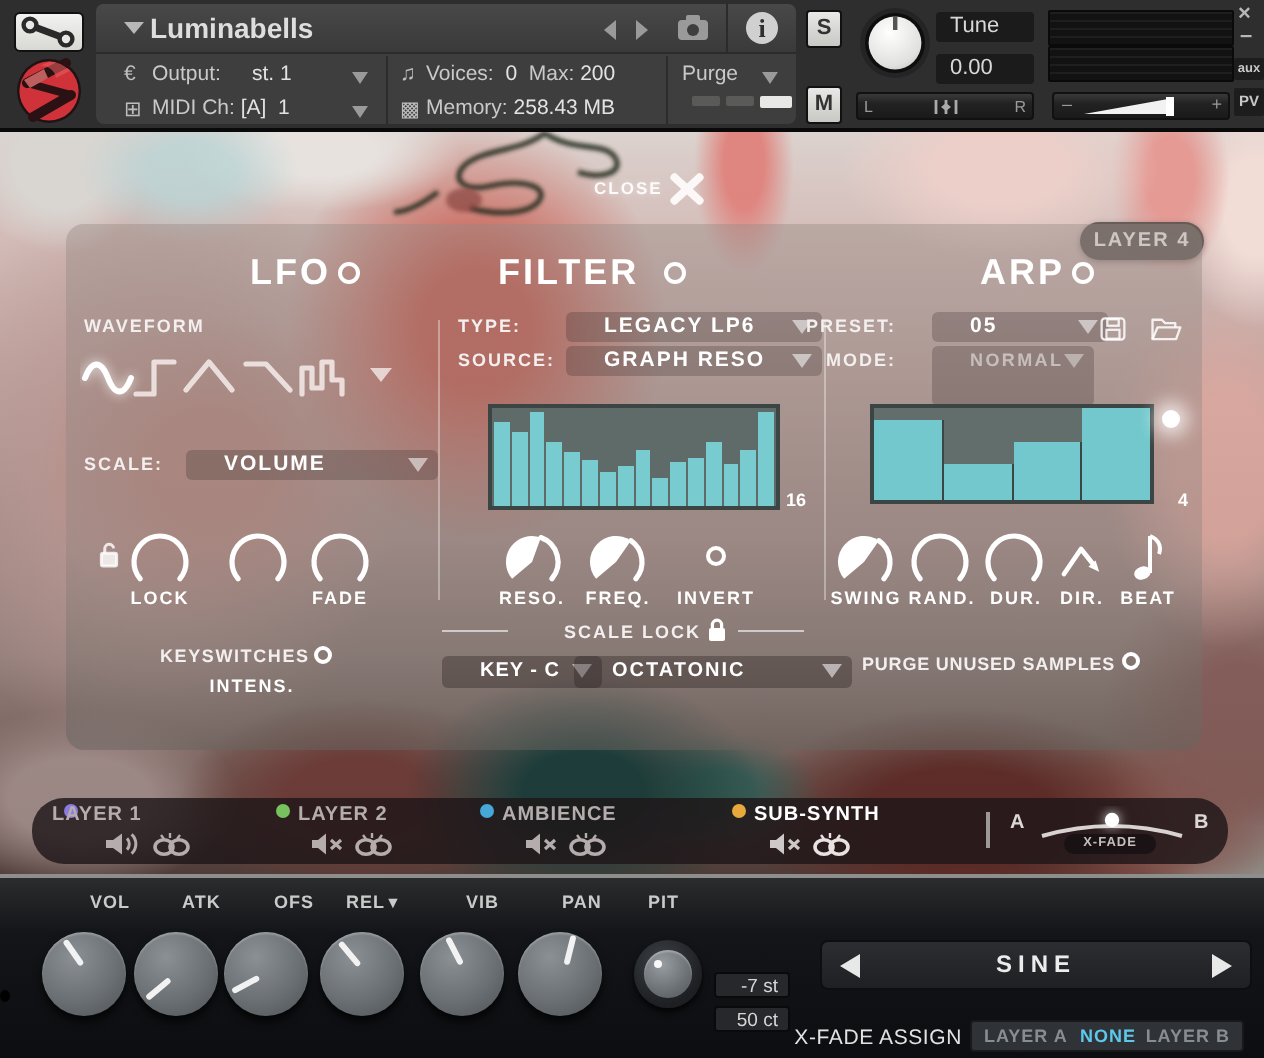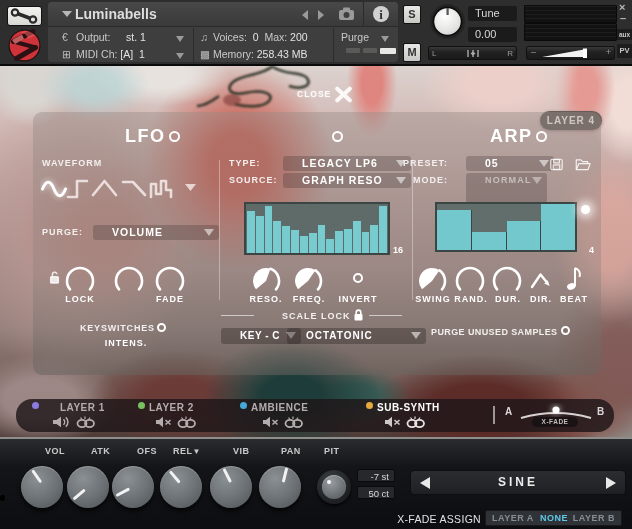--- a/index.html
+++ b/index.html
@@ -40,21 +40,21 @@
 
 #strip{position:absolute;left:16px;top:399px;width:598px;height:33px;background:rgba(30,22,24,0.82);border-radius:16px;}
 .ldot{position:absolute;width:7px;height:7px;border-radius:50%;top:3px;}
 .lname{position:absolute;top:3px;font-size:10px;font-weight:bold;letter-spacing:0.5px;color:#b5adad;}
 
 #bot{position:absolute;left:0;top:437px;width:632px;height:92px;background:linear-gradient(#2a2c2e,#131518 30%,#0c0d10);border-top:2px solid #8e8e8c;}
 .blab{position:absolute;top:7px;color:#cacaca;font-weight:bold;font-size:9px;letter-spacing:0.5px;}
 .bknob{position:absolute;width:42px;height:42px;border-radius:50%;top:27px;
   background:radial-gradient(circle at 38% 30%,#8b9094,#6b7074 55%,#4d5154);box-shadow:0 3px 4px rgba(0,0,0,0.7),inset 0 1px 1px rgba(255,255,255,0.25);}
 .tick{position:absolute;left:50%;top:50%;width:2.5px;height:15px;background:#f2f2f2;border-radius:2px;transform-origin:50% 0;}
-.vbox{position:absolute;width:38px;height:13px;background:#26282b;border:1px solid #0a0a0a;border-radius:2px;color:#d6d6d6;font-size:9.5px;line-height:13px;text-align:right;padding-right:5px;box-sizing:border-box;}
+.vbox{position:absolute;width:38px;height:13px;background:#26282b;border:1px solid #0a0a0a;border-radius:2px;color:#d6d6d6;font-size:9.5px;line-height:13px;text-align:right;padding-right:5px;box-sizing:border-box;margin-top:17px;}
 #fgraph i{flex:1;background:#78cbcf;display:block;}
 #agraph i{flex:1;background:#72c8cc;display:block;border-right:1px solid #3a4544;}
 #agraph i:last-child{border-right:none;}
 </style>
 </head>
 <body>
 <div id="stage">
   <div id="bg"></div>
   <svg id="wires" width="180" height="52" viewBox="0 0 180 52">
     <g fill="none" stroke="#23291f" stroke-width="2.6" opacity="0.9" filter="url(#wb)">
@@ -172,40 +172,41 @@
   <svg class="abs" style="left:334px;top:86px;" width="19" height="17" viewBox="0 0 21 19">
       <g stroke="#fdfbfa" stroke-width="4.5" stroke-linecap="round" opacity="0.96">
         <path d="M3.5 3 L17.5 16"></path>
         <path d="M17.5 3 L3.5 16"></path>
       </g>
     </svg>
   <div class="abs" style="left:540px;top:111px;width:62px;height:19px;background:rgba(97,87,83,0.95);border-radius:10px;color:#f5f2f1;font-weight:bold;font-size:10px;letter-spacing:1px;text-align:center;line-height:19px;box-shadow:0 1px 3px rgba(0,0,0,0.3);">LAYER 4</div>
   <div id="panel">
     <div class="sect" style="left:92px;">LFO</div>
       <div class="abs" style="left:136px;top:19px;width:7px;height:7px;border:2px solid #fff;border-radius:50%;"></div>
+    <div class="sect" style="left:216px;">FILTER</div>
       <div class="abs" style="left:299px;top:19px;width:7px;height:7px;border:2px solid #fff;border-radius:50%;"></div>
     <div class="sect" style="left:457px;">ARP</div>
       <div class="abs" style="left:503px;top:19px;width:7px;height:7px;border:2px solid #fff;border-radius:50%;"></div>
     <div class="abs" style="left:186px;top:48px;width:1px;height:140px;background:rgba(255,255,255,0.35);"></div>
     <div class="abs" style="left:379px;top:48px;width:1px;height:140px;background:rgba(255,255,255,0.35);"></div>
 
     <div class="lbl" style="left:9px;top:46px;">WAVEFORM</div>
     <svg class="abs" style="left:7px;top:64px;" width="175" height="26" viewBox="0 0 175 26">
       <g fill="none" stroke="#ffffff" stroke-width="3" stroke-linecap="round">
         <path d="M2.5 13 C6 4,10.5 4,14 13 C17.5 22,22 22,25.5 13" style="filter:drop-shadow(0 0 3px rgba(255,255,255,0.8));"></path>
       </g>
       <g fill="none" stroke="rgba(255,250,248,0.75)" stroke-width="2.6" stroke-linecap="round" stroke-linejoin="round">
         <path d="M28 21 L37 21 L37 5 L47 5"></path>
         <path d="M53 19 L64.5 5 L76 19"></path>
         <path d="M83 6 L93 6 L105 19"></path>
         <path d="M111 21 L111 8 L116 8 L116 18 L121 18 L121 5 L126 5 L126 14 L131 14 L131 21"></path>
       </g>
       <path d="M145 8 L156 8 L150.5 15 Z" fill="rgba(255,250,248,0.7)"></path>
     </svg>
-    <div class="lbl" style="left:9px;top:115px;">PURGE:</div>
+    <div class="lbl" style="left:9px;top:115px;">SCALE:</div>
     <div class="dd" style="left:60px;top:113px;width:107px;height:15px;">VOLUME<div class="arr"></div></div>
     <svg class="abs" style="left:16px;top:159px;" width="11" height="13" viewBox="0 0 13 15">
         <g stroke="rgba(255,255,255,0.8)" fill="none" stroke-width="1.8">
           <rect x="2" y="6.5" width="9" height="7.5" rx="1" fill="rgba(255,255,255,0.8)"></rect>
           <path d="M4 6.5 V4 A2.6 2.6 0 0 1 9.2 3.6"></path>
         </g>
       </svg>
     <svg class="abs" style="left:31px;top:153px;" width="32" height="32" viewBox="0 0 32 32">
         <path d="M6.04 24.36 A 13 13 0 1 1 25.96 24.36" fill="none" stroke="#fff" stroke-width="2.6" stroke-linecap="round"></path>
       </svg>
@@ -315,21 +316,21 @@
     <div class="klab" style="left:378px;top:182px;width:44px;">SWING</div>
     <div class="klab" style="left:418px;top:182px;width:40px;">RAND.</div>
     <div class="klab" style="left:456px;top:182px;width:38px;">DUR.</div>
     <div class="klab" style="left:490px;top:182px;width:36px;">DIR.</div>
     <div class="klab" style="left:522px;top:182px;width:38px;">BEAT</div>
     <div class="lbl" style="left:398px;top:215px;letter-spacing:0.4px;">PURGE UNUSED SAMPLES</div>
     <div class="abs" style="left:528px;top:214px;width:5px;height:5px;border:2.2px solid #fff;border-radius:50%;"></div>
   </div>
   <div id="strip">
     <div class="ldot" style="left:16px;background:#8b7be0;"></div>
-      <div class="lname" style="left:44px;">LAYER 1</div>
+      <div class="lname" style="left:10px;">LAYER 1</div>
     <svg class="abs" style="left:36px;top:17px;" width="20" height="12" viewBox="0 0 20 12">
         <path d="M1 4 H4.5 L9 0.8 V11.2 L4.5 8 H1 Z" fill="#b5adad"></path>
         <path d="M11.5 3.2 A4 4 0 0 1 11.5 8.8 M13.8 1.2 A6.5 6.5 0 0 1 13.8 10.8" stroke="#b5adad" stroke-width="1.5" fill="none"></path>
       </svg>
     <svg class="abs" style="left:60px;top:16px;" width="20" height="14" viewBox="0 0 20 14">
         <g stroke="#b5adad" stroke-width="1.8" fill="none">
           <ellipse cx="6" cy="8.5" rx="4.5" ry="3.6"></ellipse>
           <ellipse cx="13.5" cy="8.5" rx="4.5" ry="3.6"></ellipse>
         </g>
         <g stroke="#b5adad" stroke-width="1.2">

